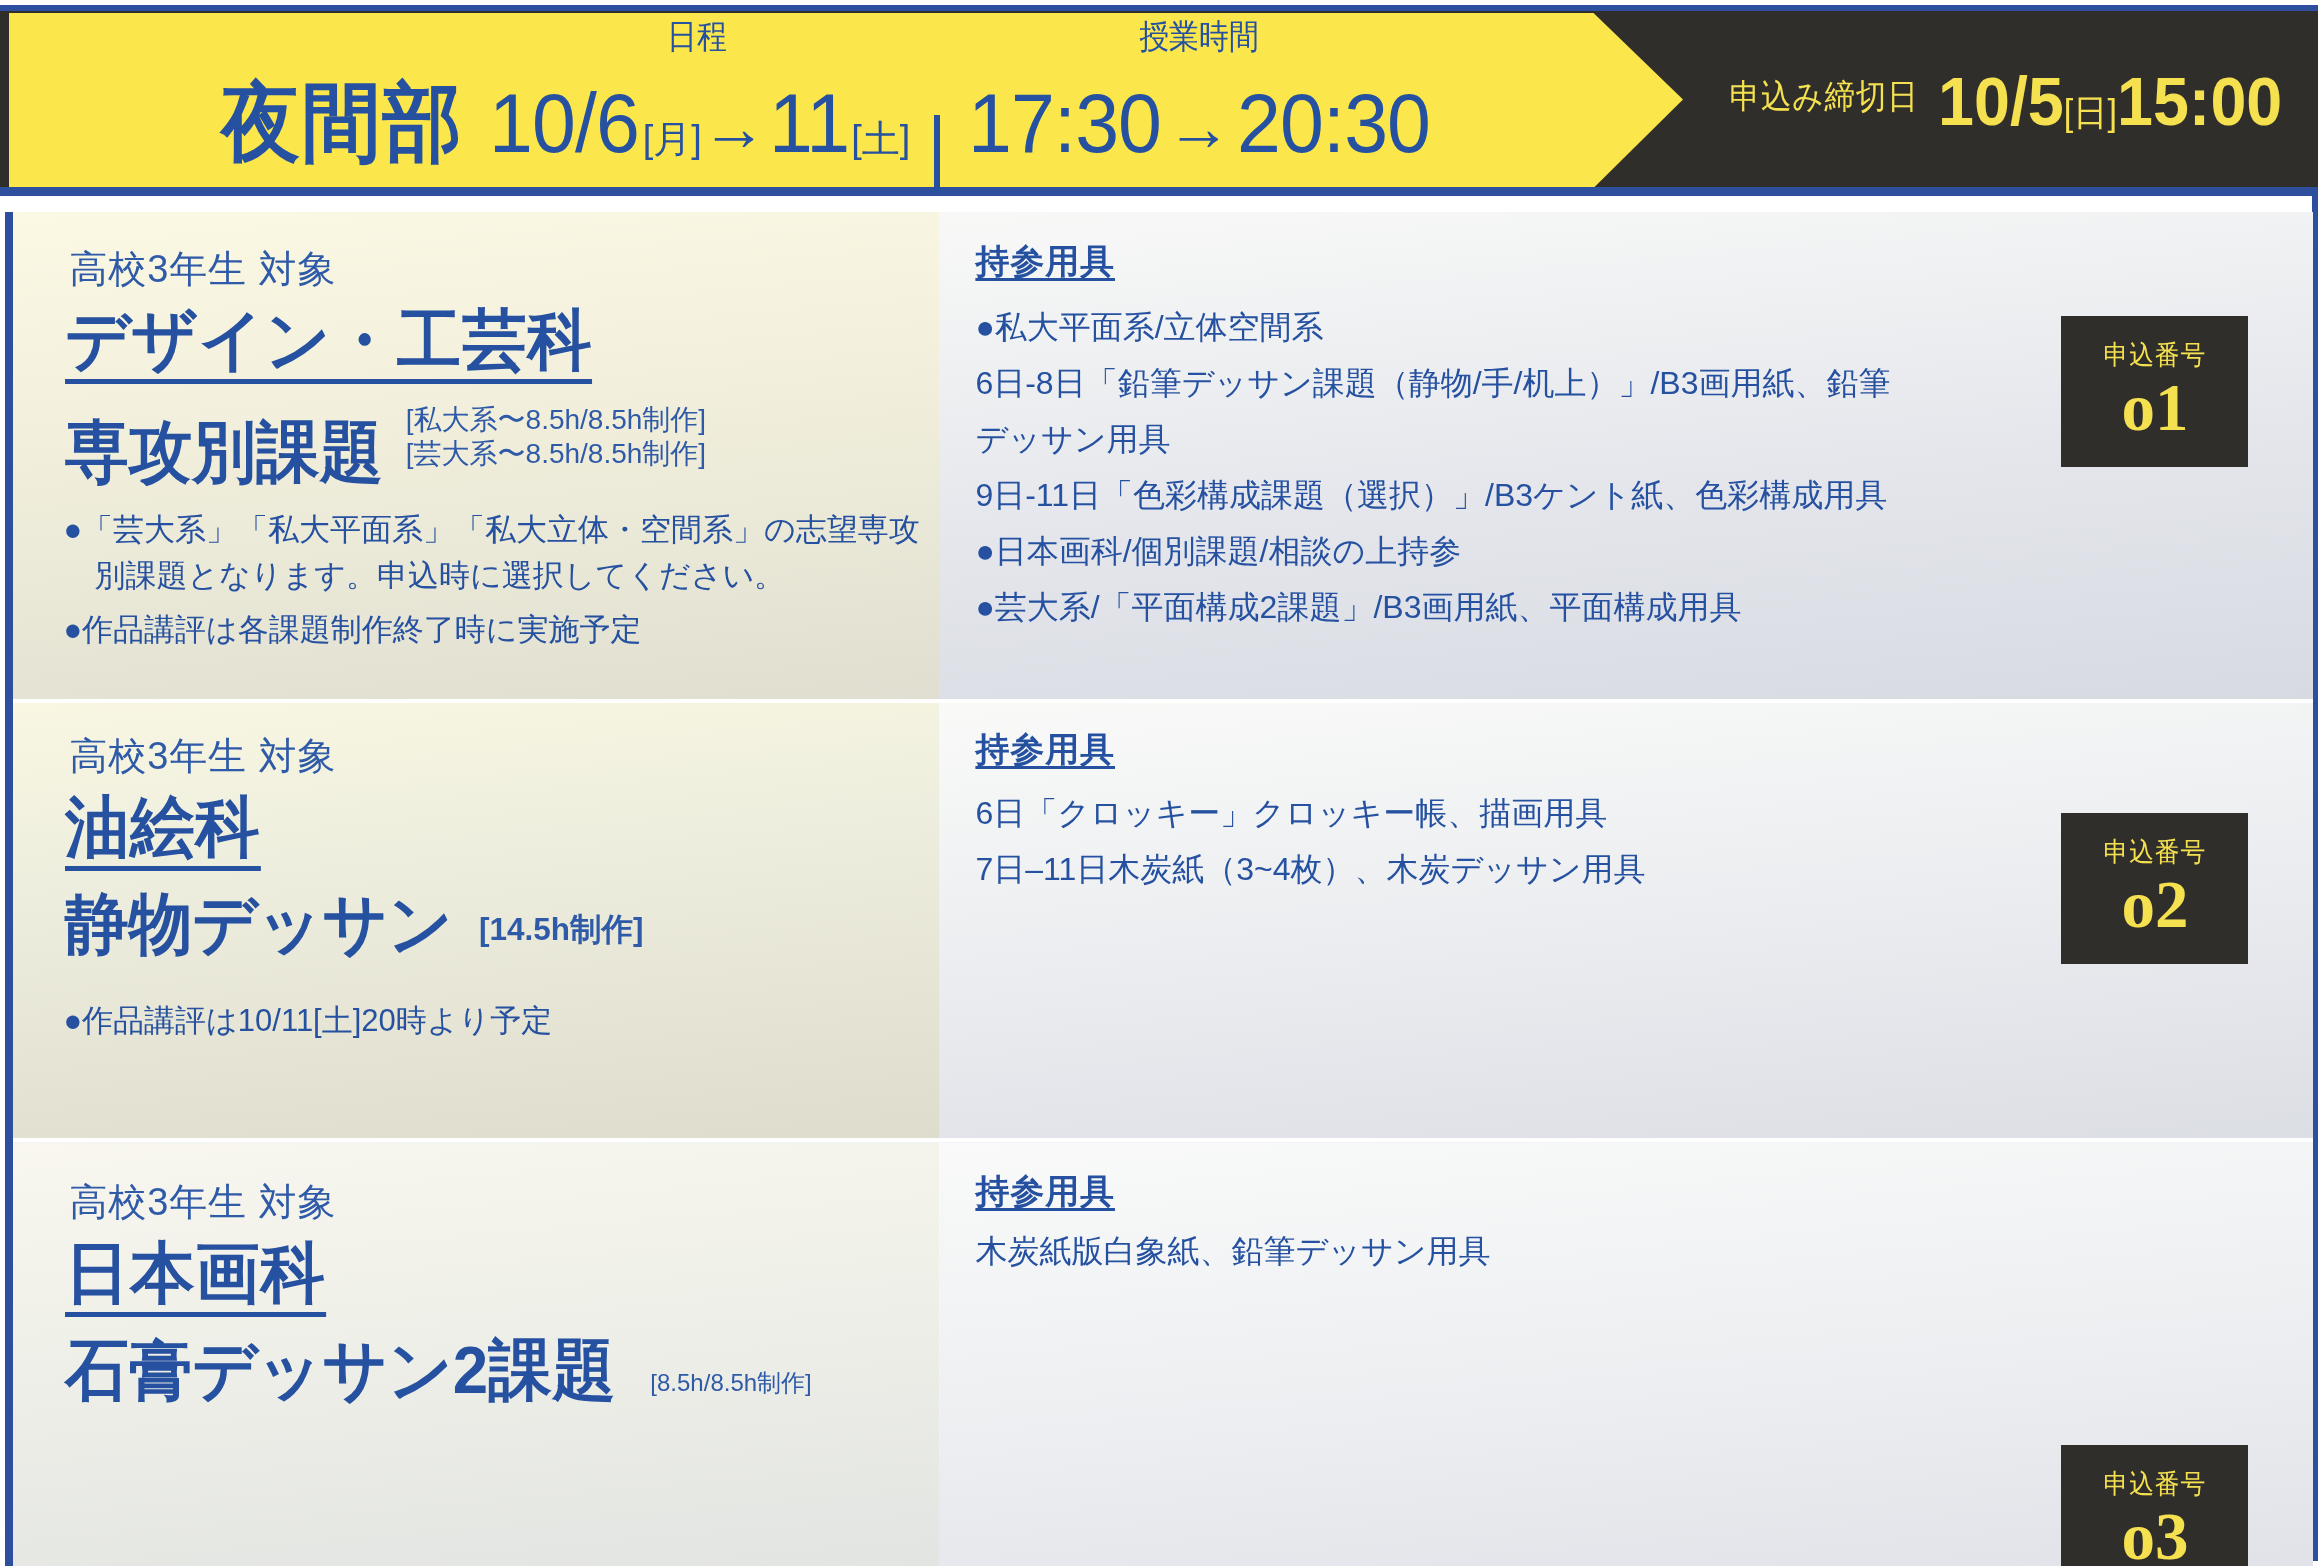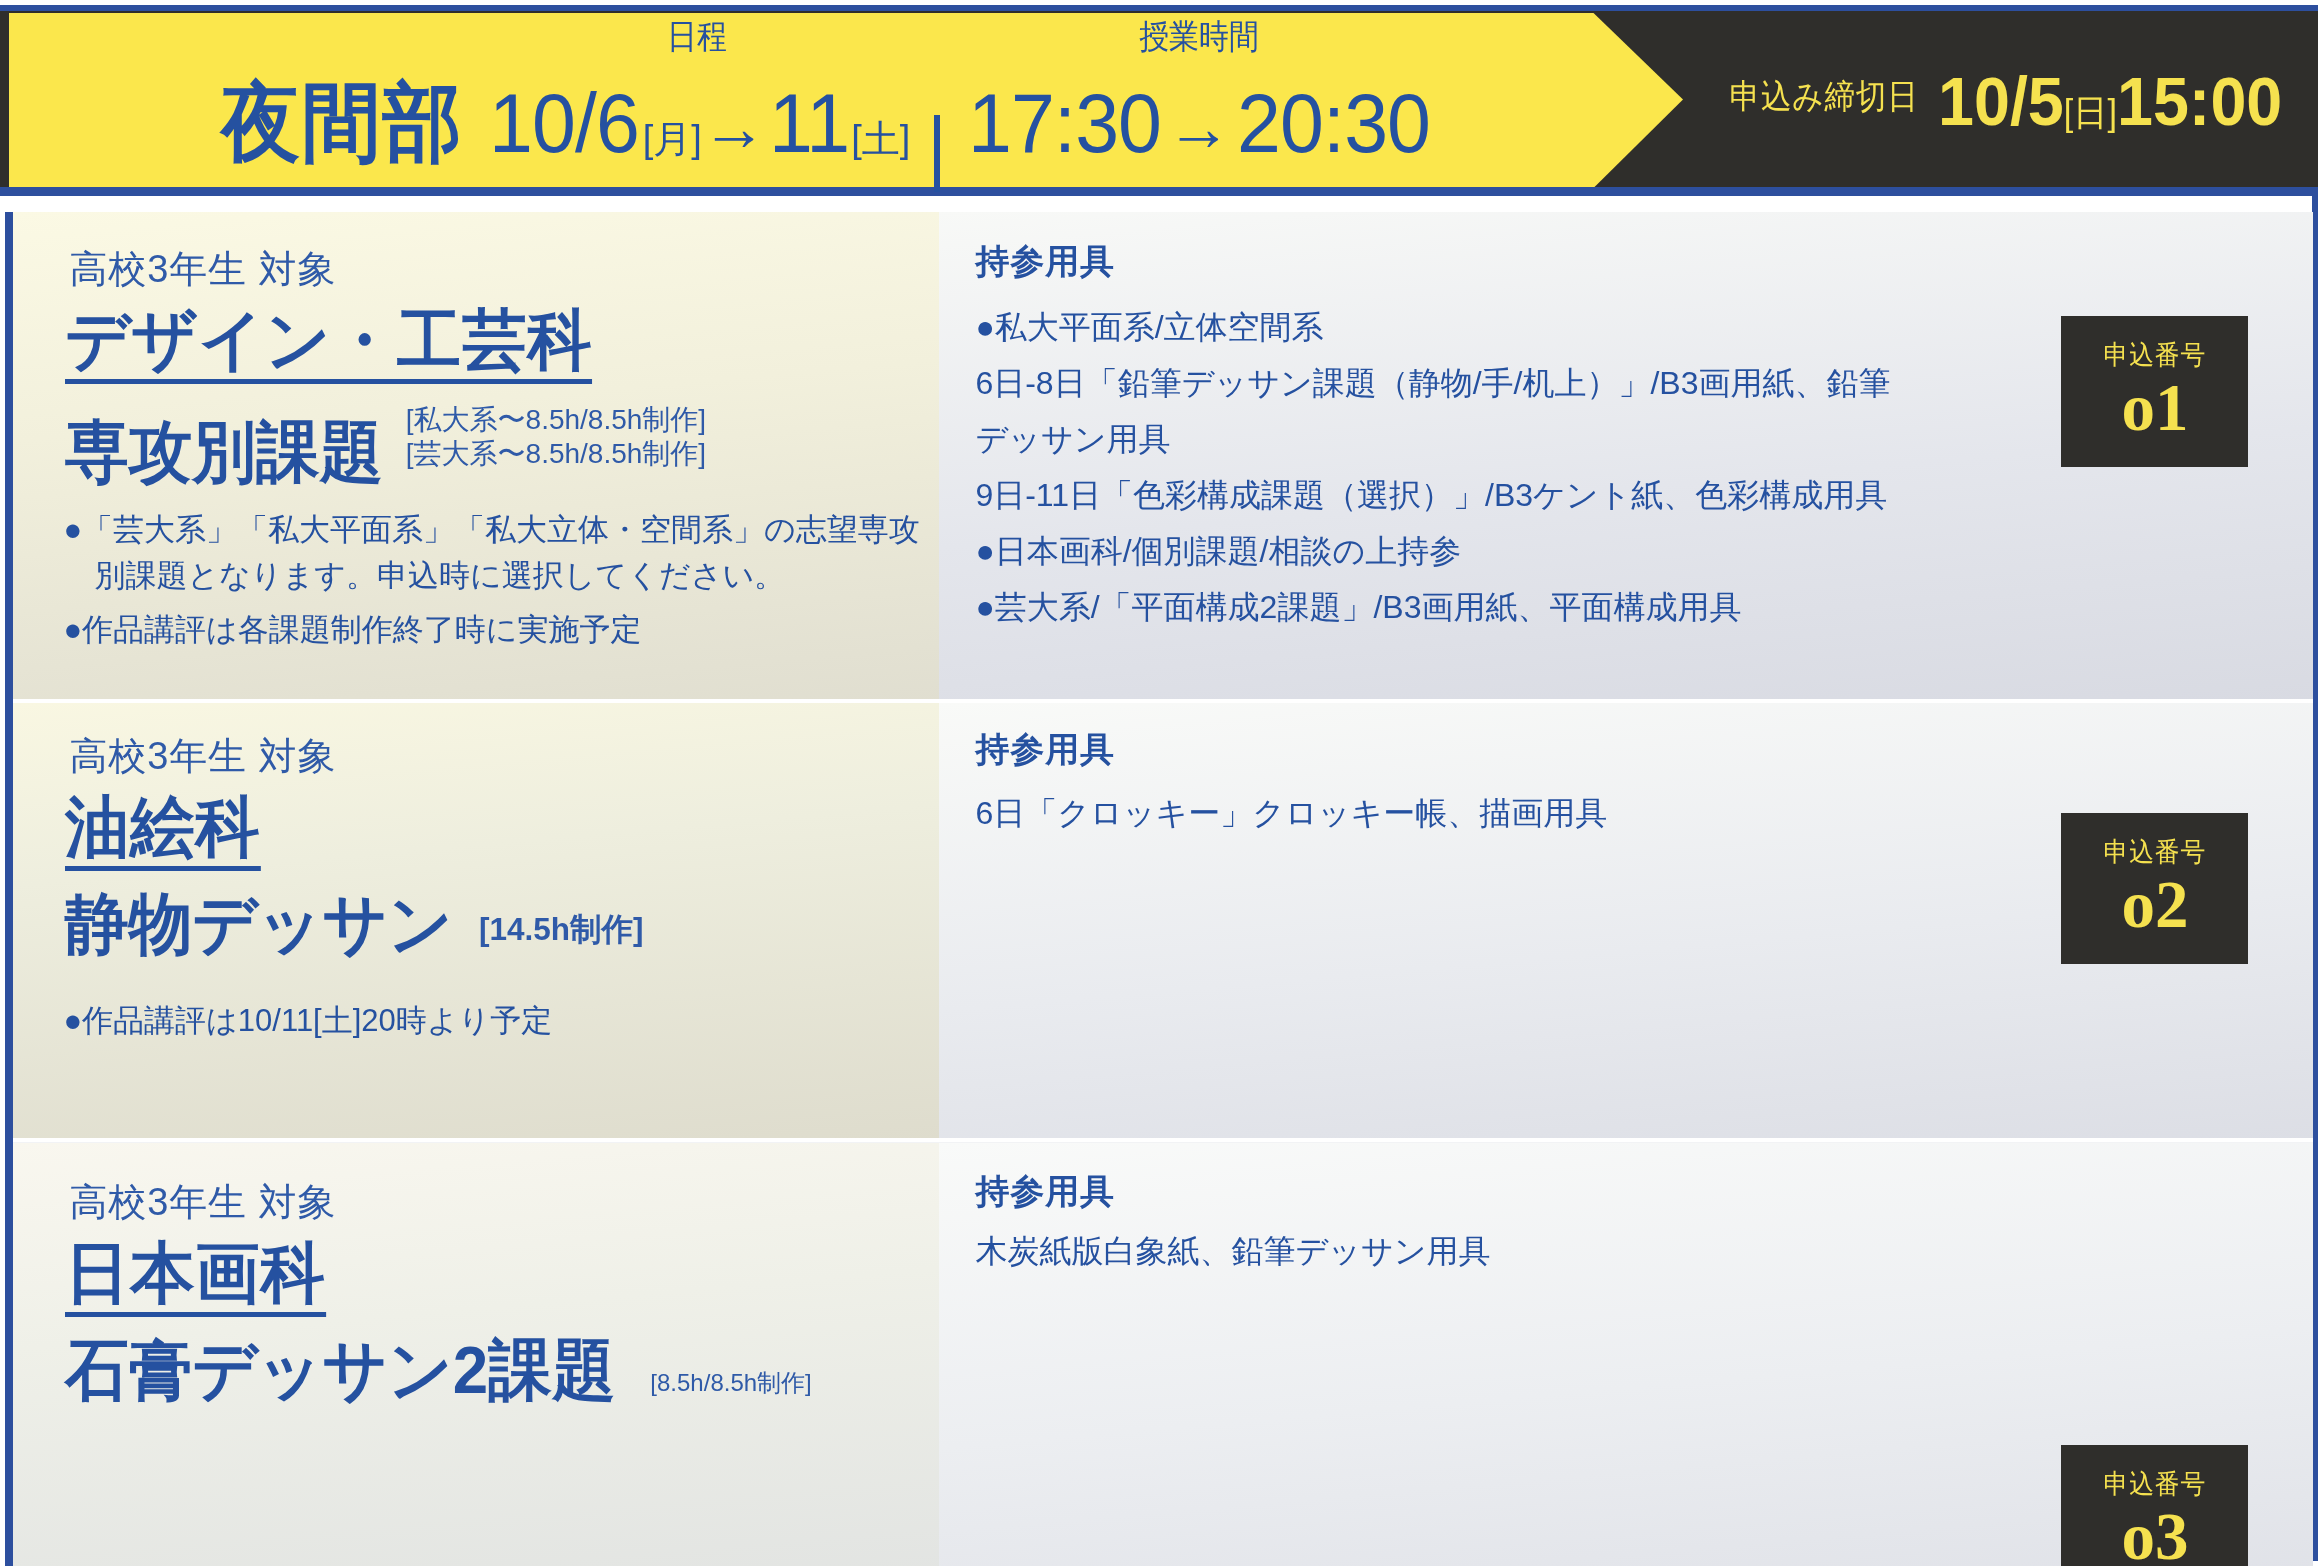--- a/index.html
+++ b/index.html
@@ -273,20 +273,21 @@
   }
   .note .ind { display: inline-block; padding-left: 31px; }
 
   
   .tools-head {
     position: absolute;
     left: 36px;
     font-size: 34px;
     font-weight: 700;
     color: #2551a0;
+    text-decoration: underline;
     text-underline-offset: 5.4px;
     line-height: 1;
     letter-spacing: 0.9px;
   }
   .tools-list {
     position: absolute;
     left: 36px;
     width: 1062px;
     color: #2551a0;
   }
@@ -411,20 +412,21 @@
         </div>
         <div class="notes" style="top:297px;">
           <div class="note">●作品講評は10/11[土]20時より予定</div>
         </div>
       </div>
 
       <div class="sec-right">
         <div class="tools-head" style="top:29px;">持参用具</div>
         <div class="tools-list" style="top:94px;">
           <div class="tool-line">6日「クロッキー」クロッキー帳、描画用具</div>
+          <div class="tool-line">7日–11日木炭紙（3~4枚）、木炭デッサン用具</div>
         </div>
         <div class="badge" style="left:1122px; top:110px;">
           <div class="badge-label">申込番号</div>
           <div class="badge-num">o2</div>
         </div>
       </div>
       <div class="sec-divider"></div>
     </div>
 
     <div class="section" id="sec3">

